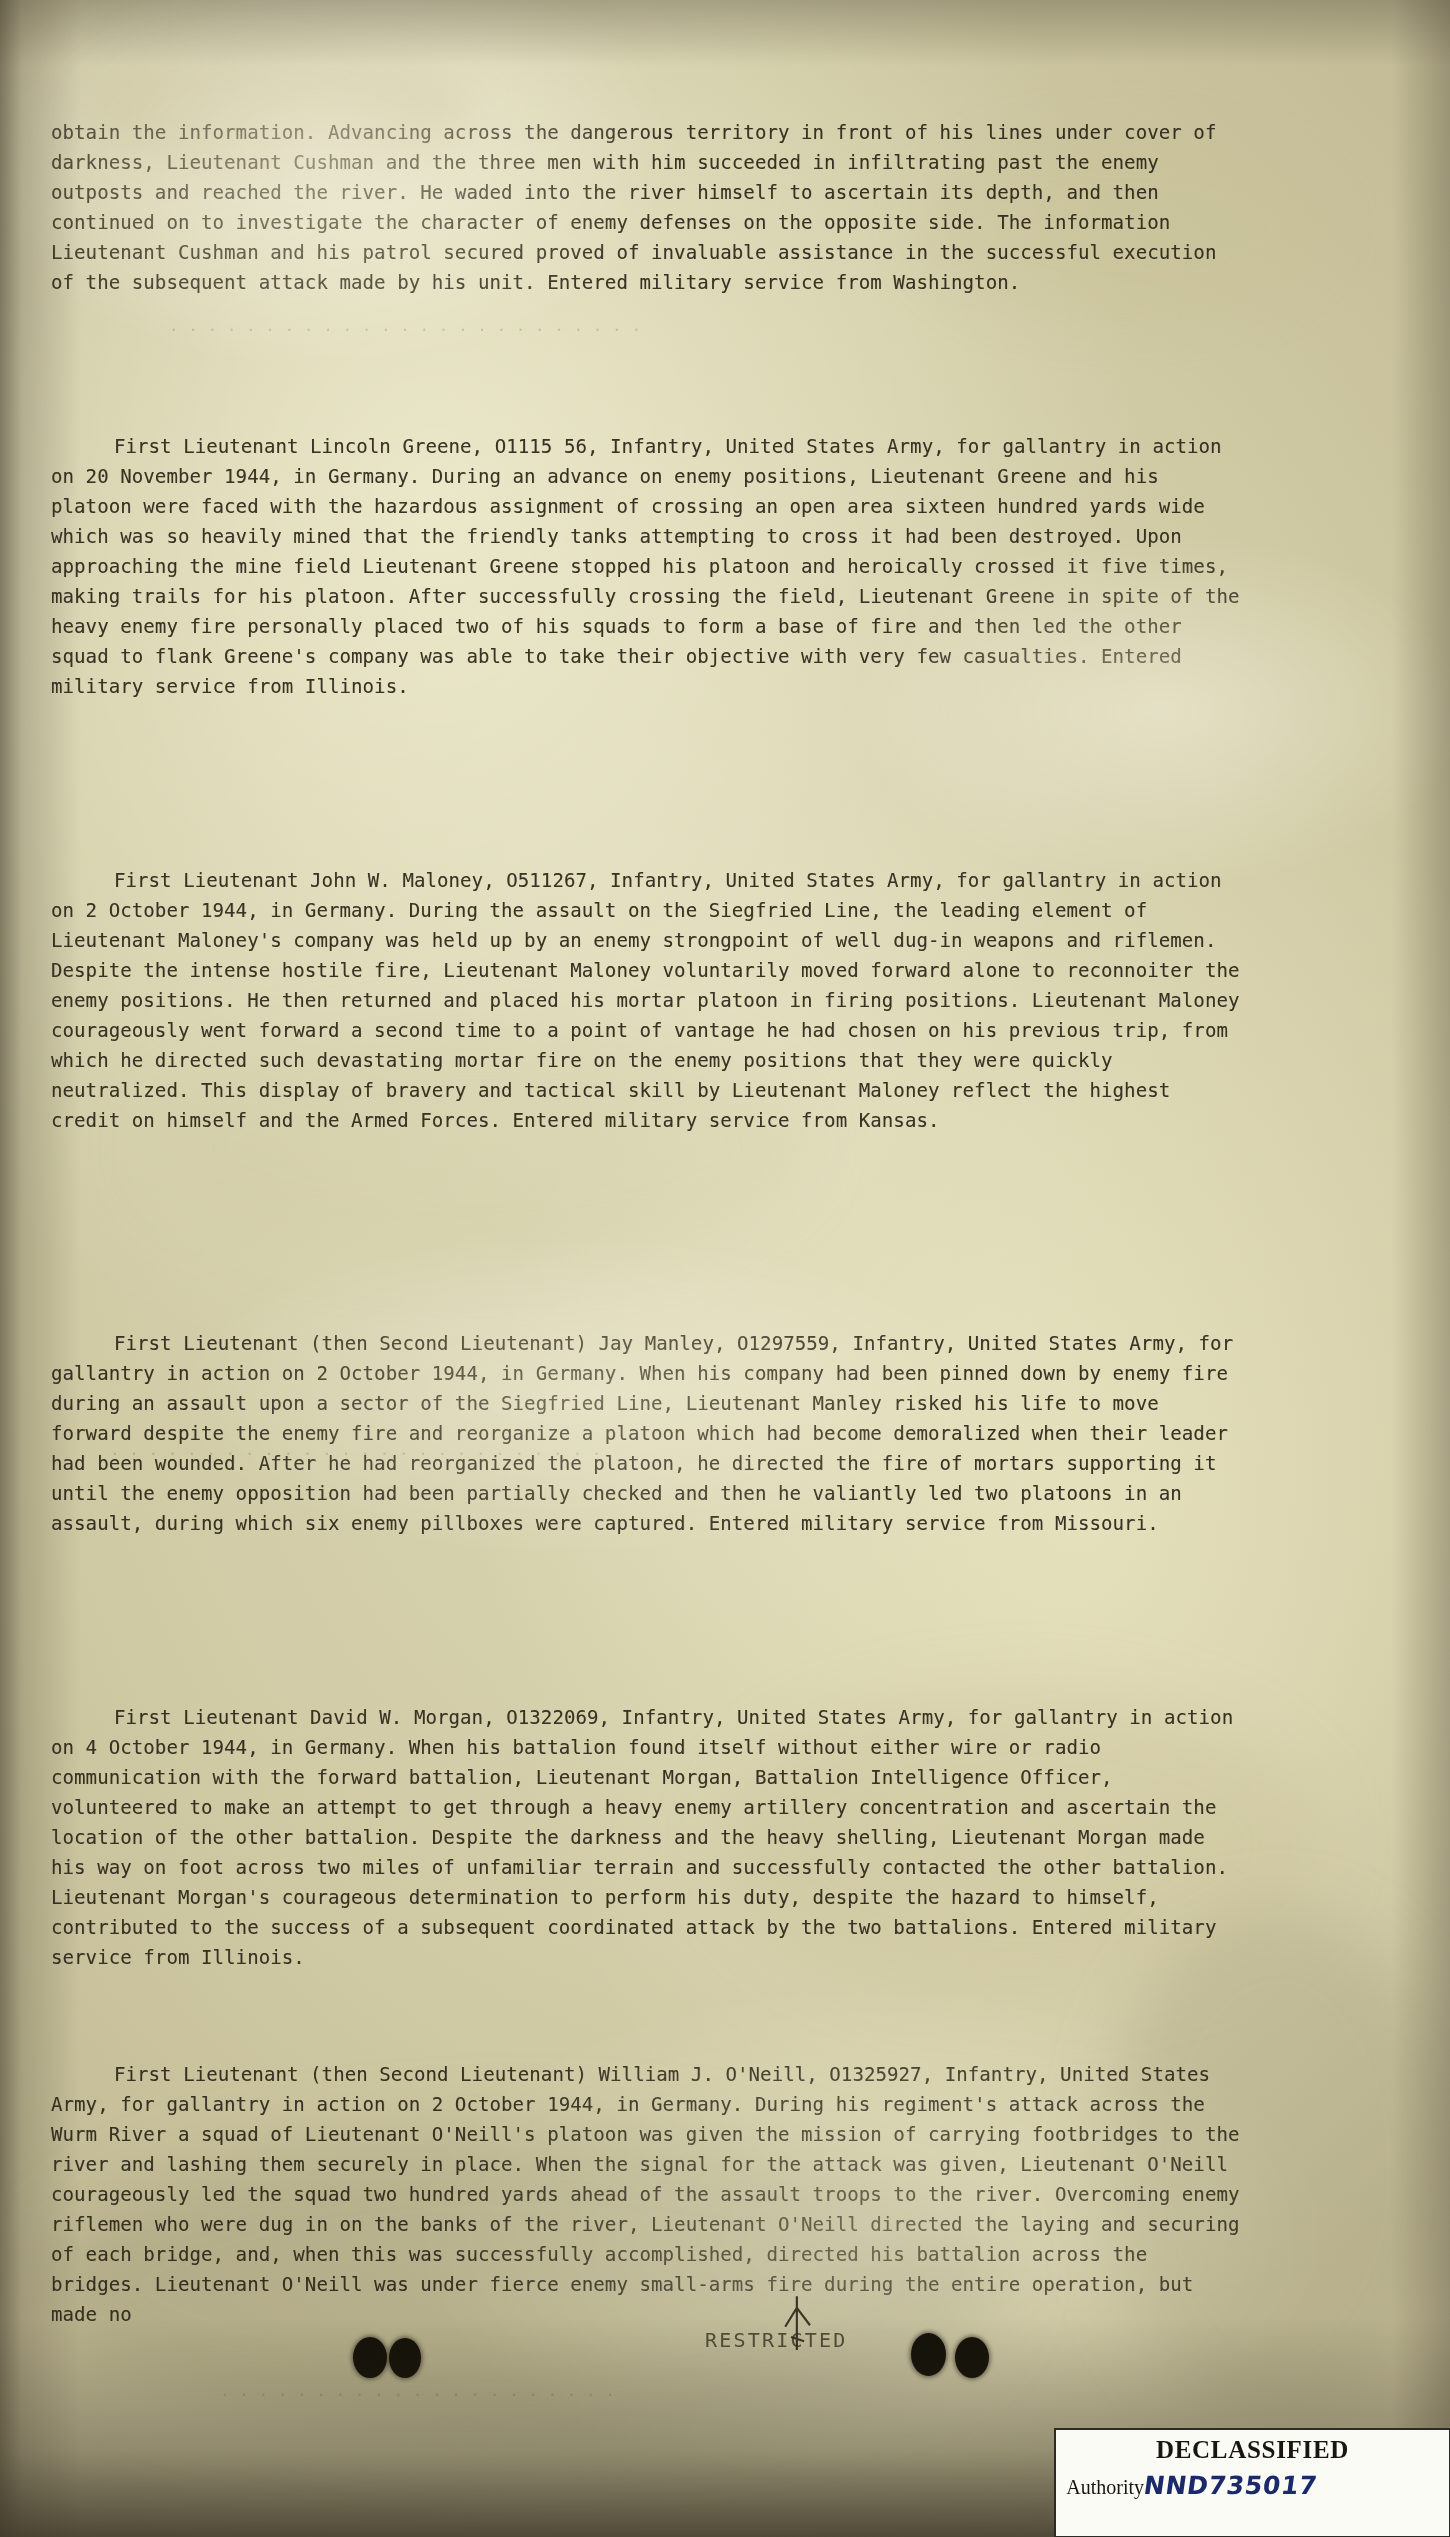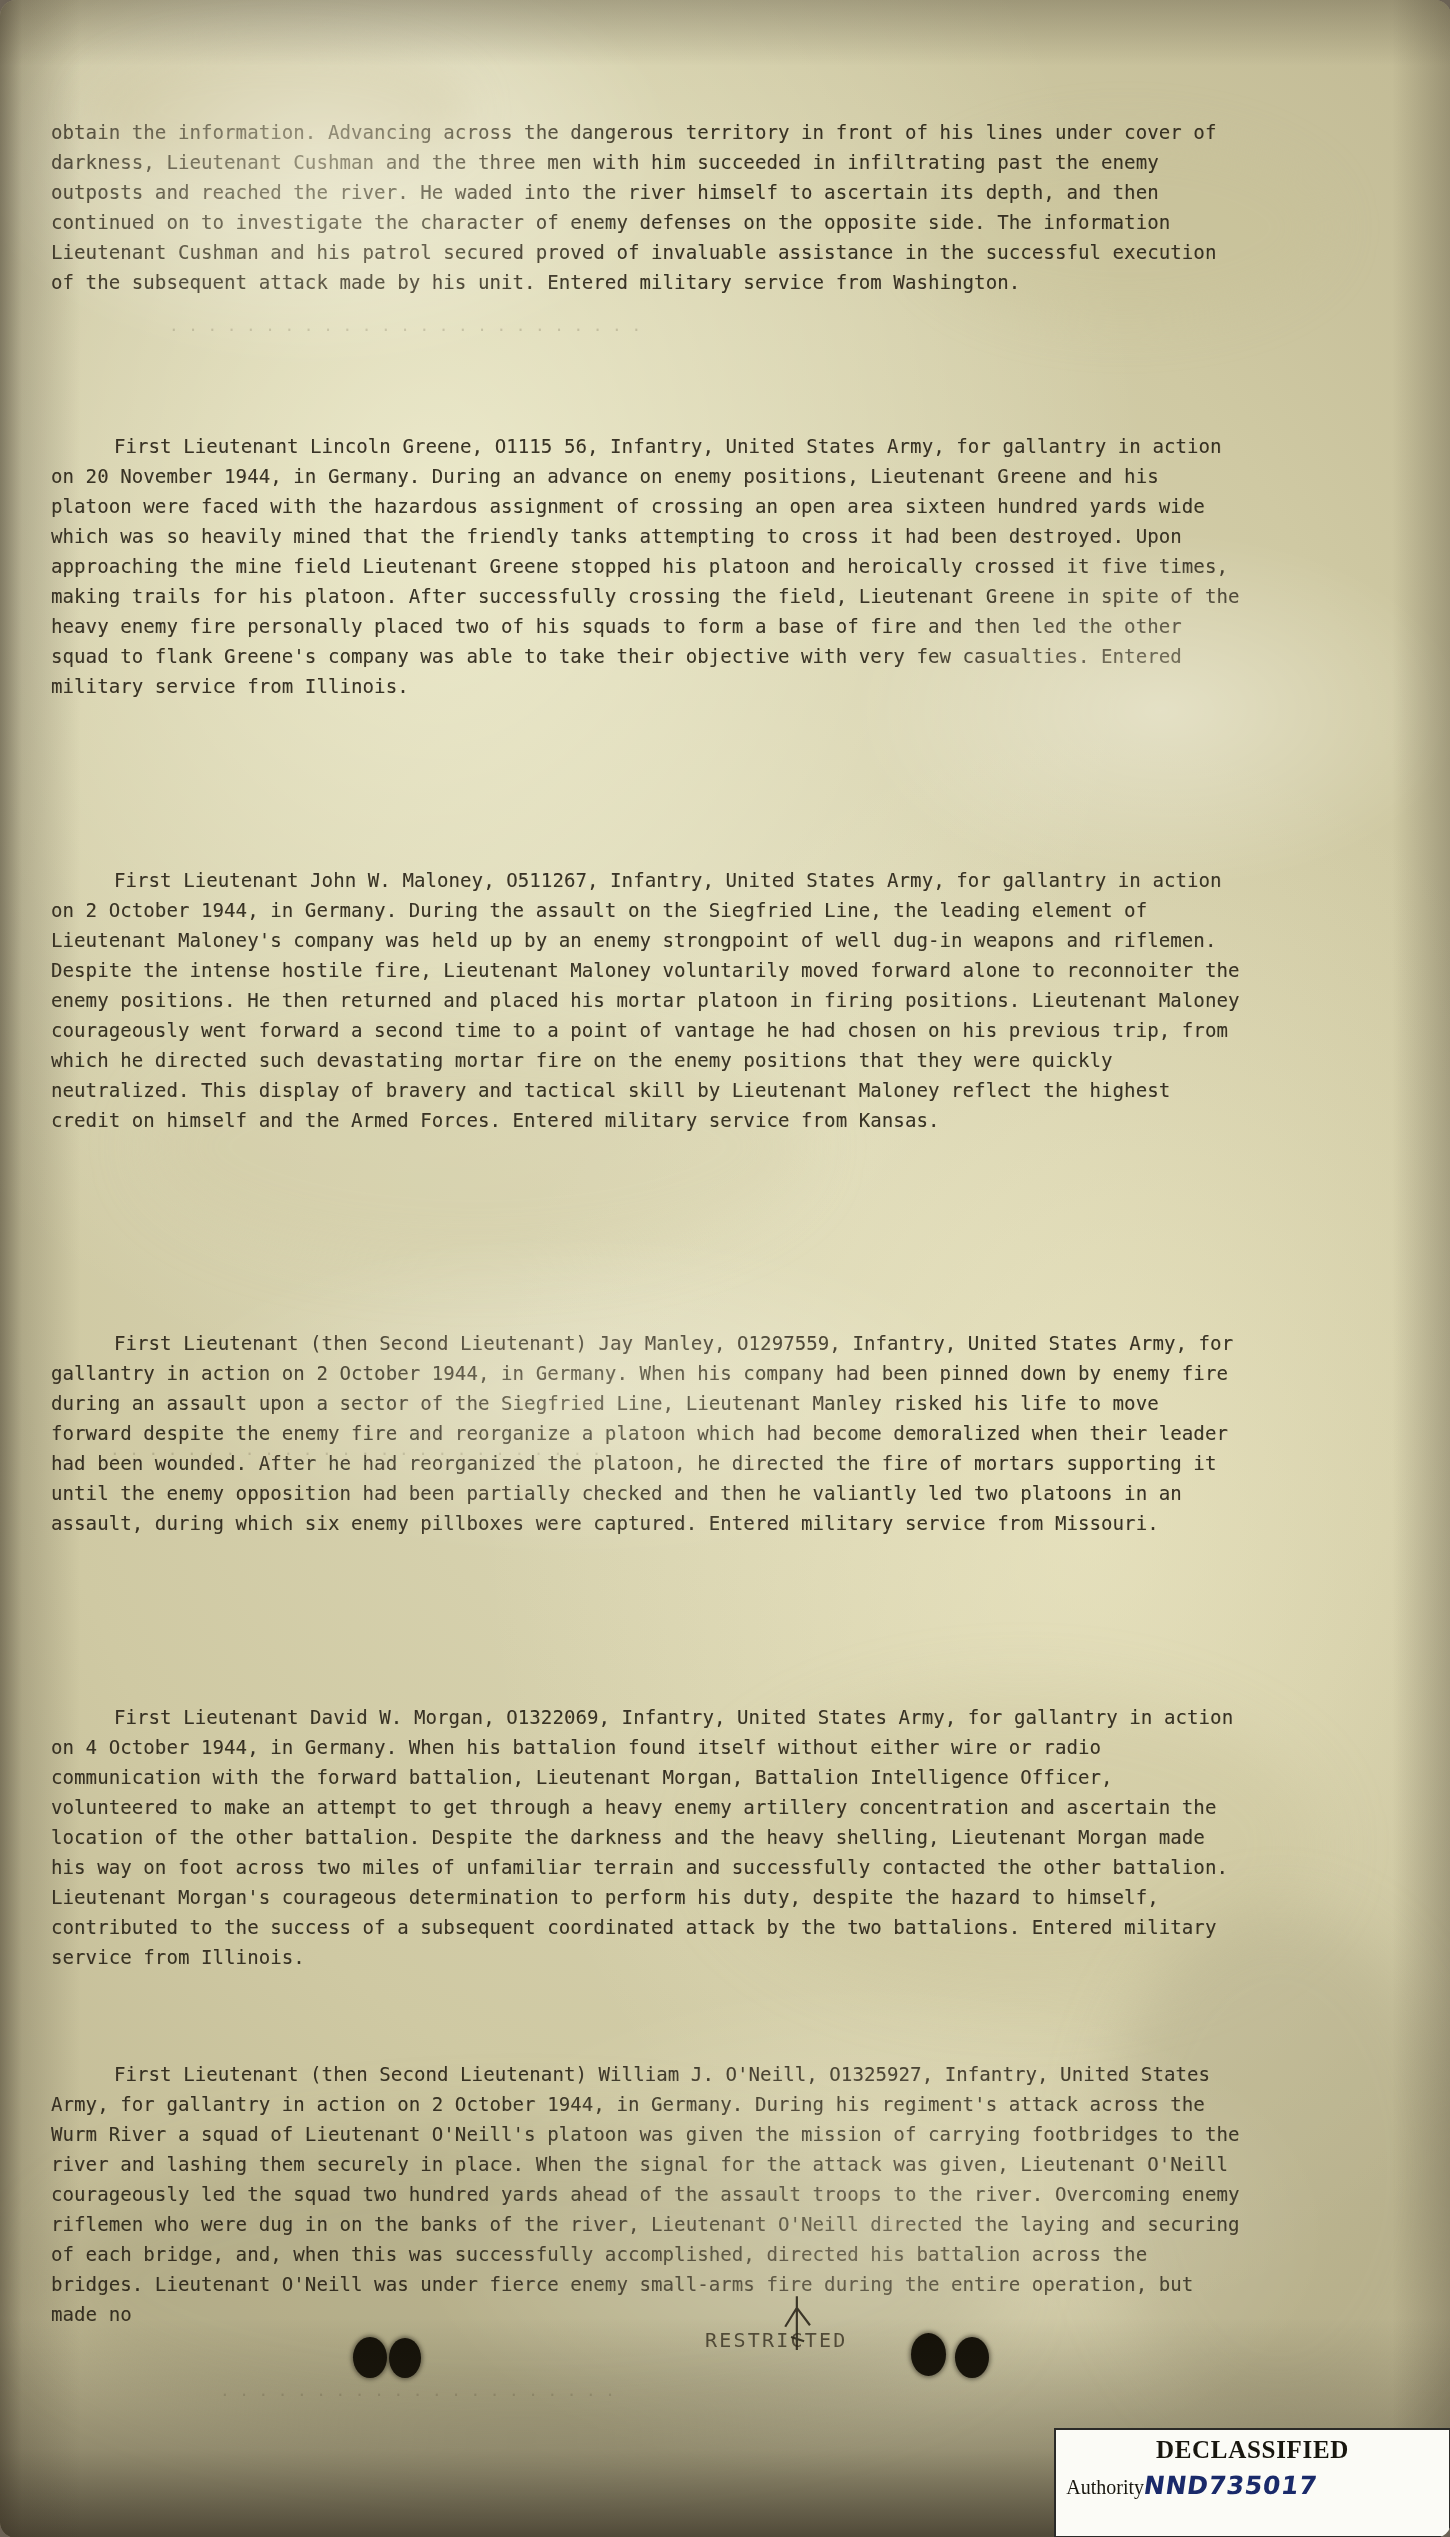--- a/index.html
+++ b/index.html
@@ -16,21 +16,20 @@
 
   #page {
     position: relative;
     width: 1451px;
     height: 2538px;
     background:
       radial-gradient(ellipse 70% 50% at 30% 20%, rgba(255,255,230,0.55), rgba(255,255,230,0) 70%),
       radial-gradient(ellipse 60% 45% at 75% 60%, rgba(250,245,210,0.45), rgba(250,245,210,0) 70%),
       radial-gradient(ellipse 90% 70% at 50% 45%, #ddd9b8 0%, #cfc9a3 55%, #b9b18c 100%);
     overflow: hidden;
-    border-radius: 16px;
   }
 
   
   #page::before {
     content: "";
     position: absolute;
     left: 0; top: 0; right: 0; bottom: 0;
     background:
       linear-gradient(to right, rgba(60,52,38,0.55) 0px, rgba(60,52,38,0.22) 22px, rgba(60,52,38,0.0) 81px),
       linear-gradient(to bottom, rgba(60,52,38,0.30) 0px, rgba(60,52,38,0.0) 66px),

